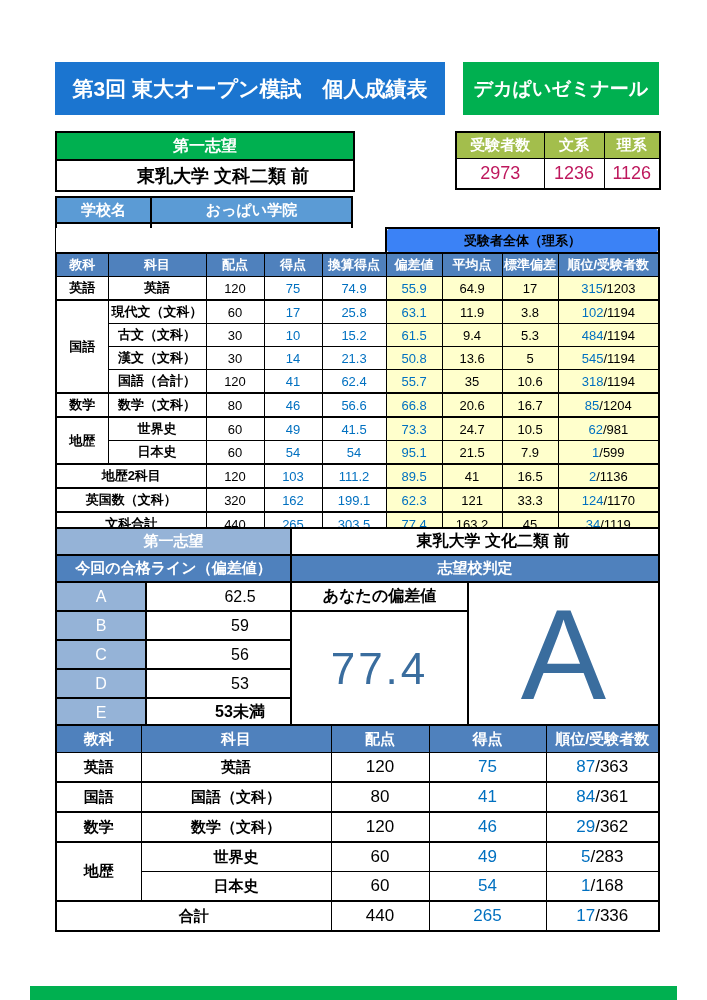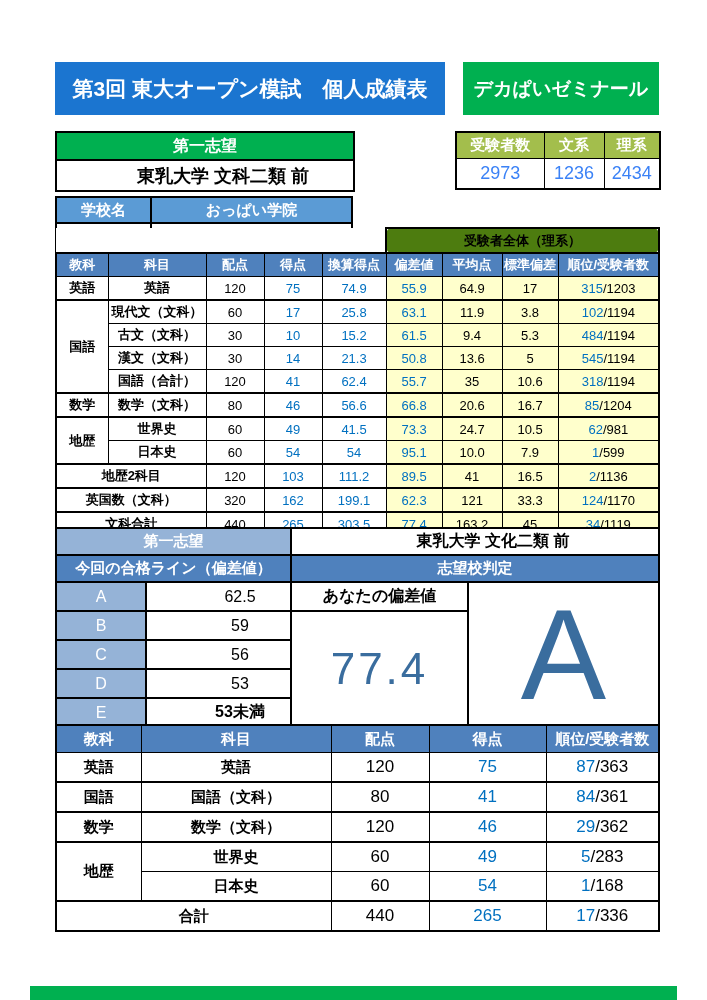--- a/index.html
+++ b/index.html
@@ -15,35 +15,35 @@
   
   .fc-block{position:absolute;left:55px;top:131px;width:296px;border:2px solid #000;background:#fff;}
   .fc-head{height:26px;background:#00B050;color:#fff;font-weight:bold;font-size:16px;
            display:flex;align-items:center;justify-content:center;border-bottom:2px solid #000;}
   .fc-val{height:29px;background:#fff;color:#000;font-weight:bold;font-size:18px;
           display:flex;align-items:center;justify-content:center;padding-left:36px;}
 
   
   .examinees{position:absolute;left:455px;top:131px;border-collapse:collapse;table-layout:fixed;border:2px solid #000;}
   .examinees th{background:#A3BE4C;color:#fff;font-weight:bold;font-size:15px;height:25px;border:1px solid #000;padding:0;}
-  .examinees td{background:#fff;color:#3b82f6;font-size:18px;height:29px;text-align:center;border:1px solid #000;padding:0;}
+  .examinees td{background:#fff;color:#be185d;font-size:18px;height:29px;text-align:center;border:1px solid #000;padding:0;}
 
   
   .student{position:absolute;left:55px;top:196px;border-collapse:collapse;table-layout:fixed;border:2px solid #000;padding-left:44px;}
   .student th{background:#5B9BD5;color:#fff;font-weight:bold;font-size:15px;height:24px;border:2px solid #000;padding:0;white-space:nowrap;}
   .student td{background:#fff;color:#000;font-weight:bold;height:28px;text-align:center;border:2px solid #000;padding:0;white-space:nowrap;}
   .student .s-name-label{font-size:16px;}
   .student .s-name-value{font-size:17px;}
 
   
   .t1{position:absolute;left:55px;top:227px;width:603px;border-collapse:collapse;table-layout:fixed;}
   .t1 td,.t1 th{border:1px solid #000;text-align:center;vertical-align:middle;padding:0;height:22px;
                 font-size:13px;white-space:nowrap;overflow:hidden;}
   .t1 .blank{border:none;background:#fff;}
-  .t1 .grouphead{background:#4d7c0f;font-weight:bold;font-size:13px;height:23px;
+  .t1 .grouphead{background:#3b82f6;font-weight:bold;font-size:13px;height:23px;
                  border-top:2px solid #000;border-left:2px solid #000;border-right:2px solid #000;border-radius:6px;}
   .t1 th{background:#4F81BD;color:#fff;font-weight:bold;}
   .t1 .hrow th{border-top-width:2px;}
   .t1 .ol{border-left-width:2px;}
   .t1 .or{border-right-width:2px;}
   .t1 .ob{border-bottom-width:2px;}
   .t1 tr.thick td{border-top-width:2px;}
   .t1 .yellow{background:#FFFFCC;margin-top:16px;}
   .t1 .blue{color:#0070C0;}
   .t1 .num{color:#0070C0;}
@@ -94,21 +94,21 @@
       </colgroup>
     <tbody>
         <tr>
       <th>受験者数</th>
       <th>文系</th>
       <th>理系</th>
     </tr>
     <tr>
       <td>2973</td>
       <td>1236</td>
-      <td>2434</td>
+      <td>1126</td>
     </tr>
   </tbody>
     </table>
 
   <table class="student">
     <colgroup>
         <col style="width:95px">
         <col style="width:201px">
       </colgroup>
     <tbody>
@@ -226,21 +226,21 @@
           <td class="yellow">24.7</td>
           <td class="yellow">10.5</td>
           <td class="yellow or"><span class="num">62</span>/981</td>
         </tr>
         <tr>
           <td class="c-subject">日本史</td>
           <td class="c-alloc">60</td>
           <td class="blue">54</td>
           <td class="blue">54</td>
           <td class="blue yellow devl">95.1</td>
-          <td class="yellow">10.0</td>
+          <td class="yellow">21.5</td>
           <td class="yellow">7.9</td>
           <td class="yellow or"><span class="num">1</span>/599</td>
         </tr>
         <tr class="thick">
           <td class="c-subject ol" colspan="2">地歴2科目</td>
           <td class="c-alloc">120</td>
           <td class="blue">103</td>
           <td class="blue">111.2</td>
           <td class="blue yellow devl">89.5</td>
           <td class="yellow">41</td>

